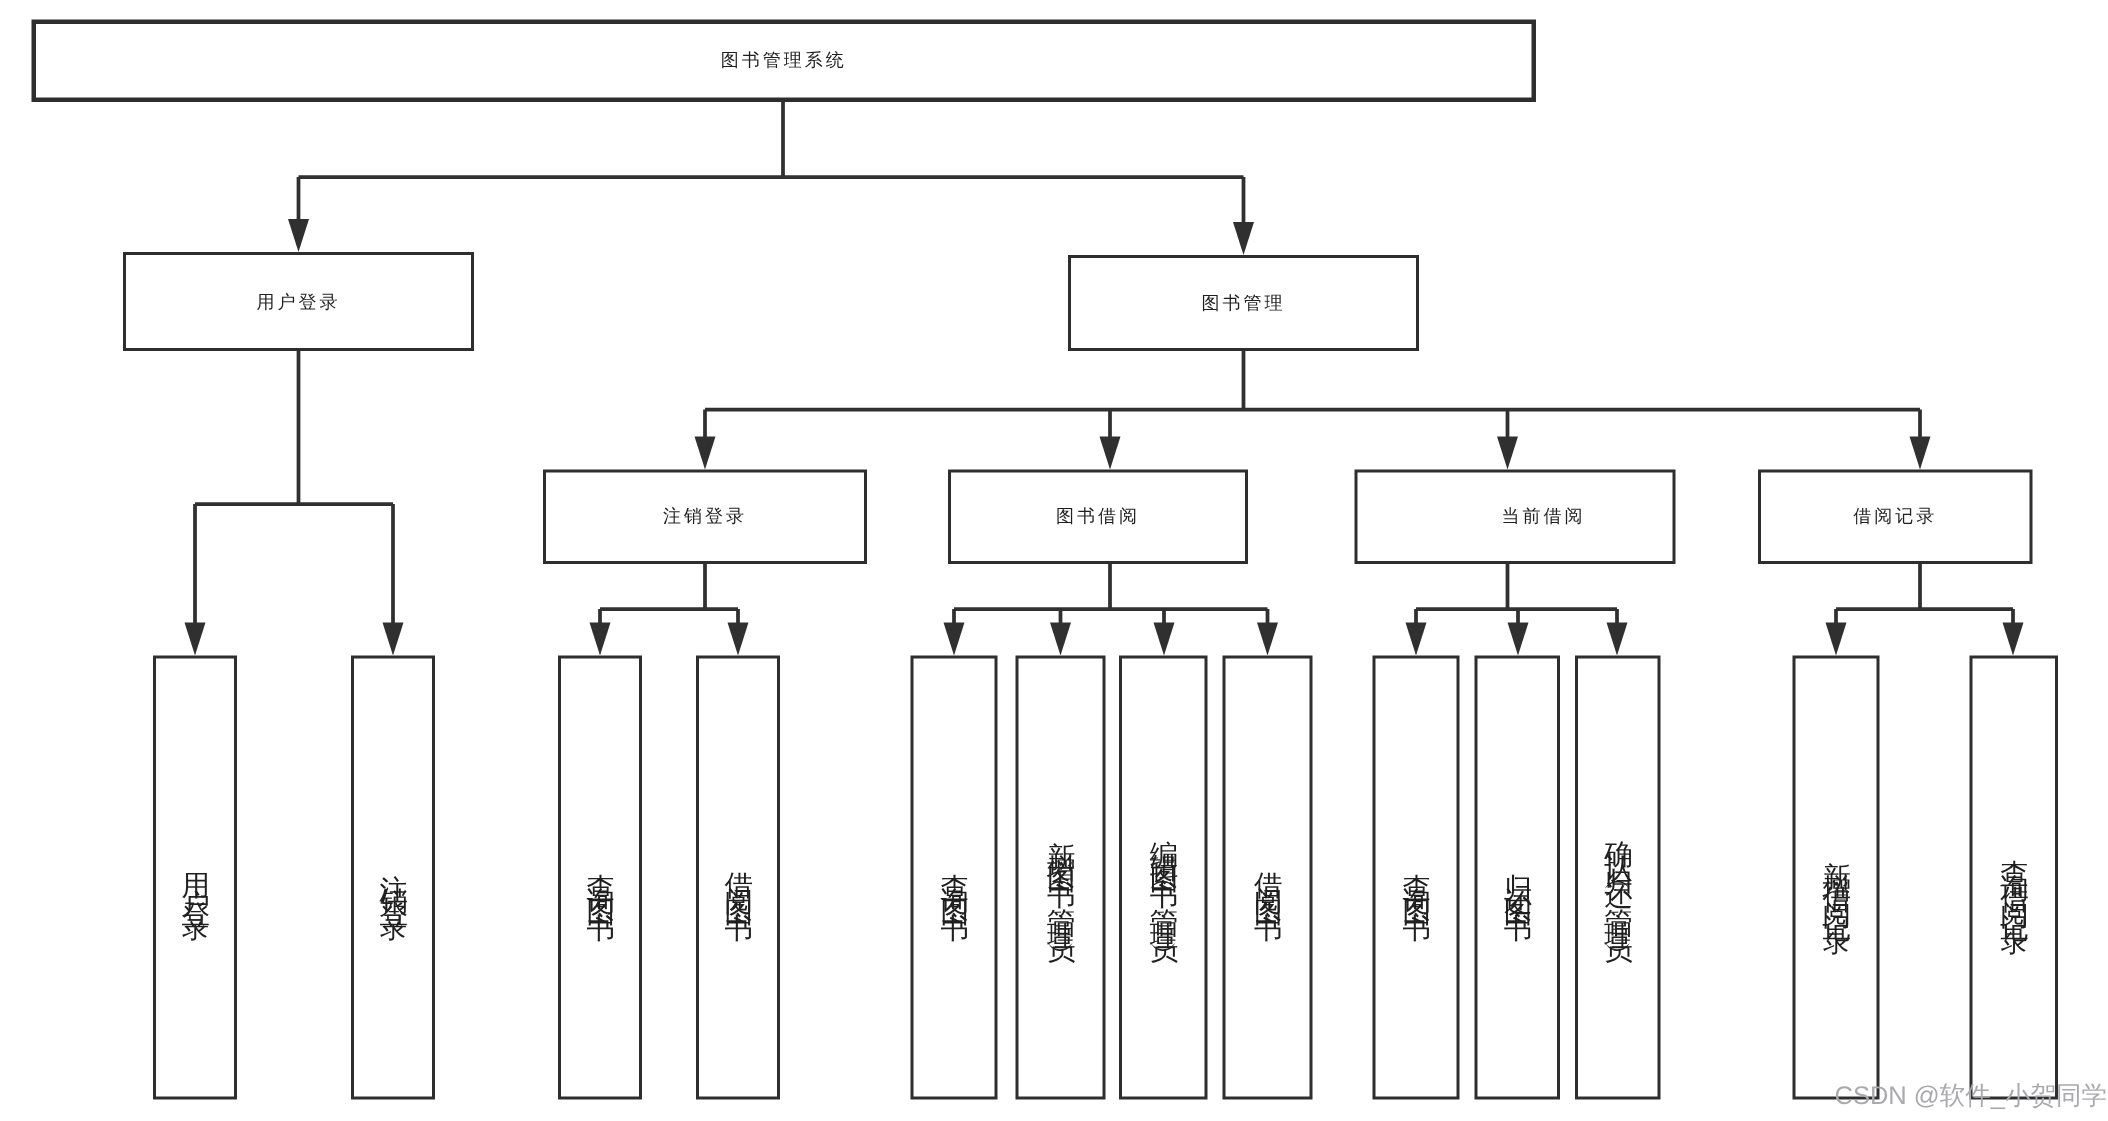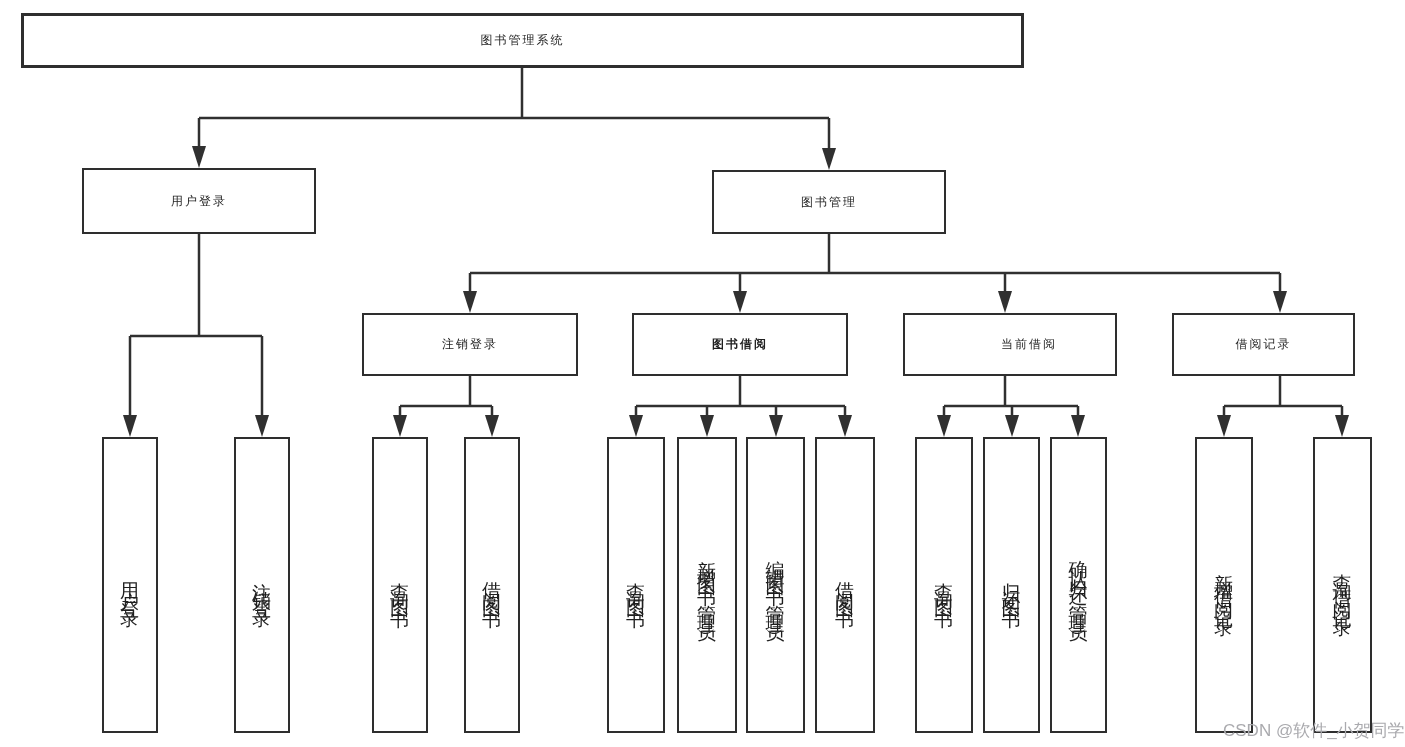--- a/index.html
+++ b/index.html
@@ -111,21 +111,21 @@
       <polygon points="1335,415 1349,415 1342,437"></polygon>
     </g>
   </svg>
 
   <div class="node h" style="left:21px; top:13px; width:1003px; height:55px; border-width:3px;">图书管理系统</div>
 
   <div class="node h" style="left:82px; top:168px; width:234px; height:66px;">用户登录</div>
   <div class="node h" style="left:712px; top:170px; width:234px; height:64px;">图书管理</div>
 
   <div class="node h" style="left:362px; top:313px; width:216px; height:63px;">注销登录</div>
-  <div class="node h" style="left:632px; top:313px; width:216px; height:63px;font-weight:bold;">图书借阅</div>
+  <div class="node h" style="left:632px; top:313px; width:200px; height:63px;">图书借阅</div>
   <div class="node h" style="left:903px; top:313px; width:214px; height:63px;padding-left:38px;">当前借阅</div>
   <div class="node h" style="left:1172px; top:313px; width:183px; height:63px;">借阅记录</div>
 
   <div class="node v" style="left:102px; top:437px; width:56px; height:296px;">用户登录</div>
   <div class="node v" style="left:234px; top:437px; width:56px; height:296px;">注销登录</div>
 
   <div class="node v" style="left:372px; top:437px; width:56px; height:296px;">查询图书</div>
   <div class="node v" style="left:464px; top:437px; width:56px; height:296px;">借阅图书</div>
 
   <div class="node v" style="left:607px; top:437px; width:58px; height:296px;">查询图书</div>

